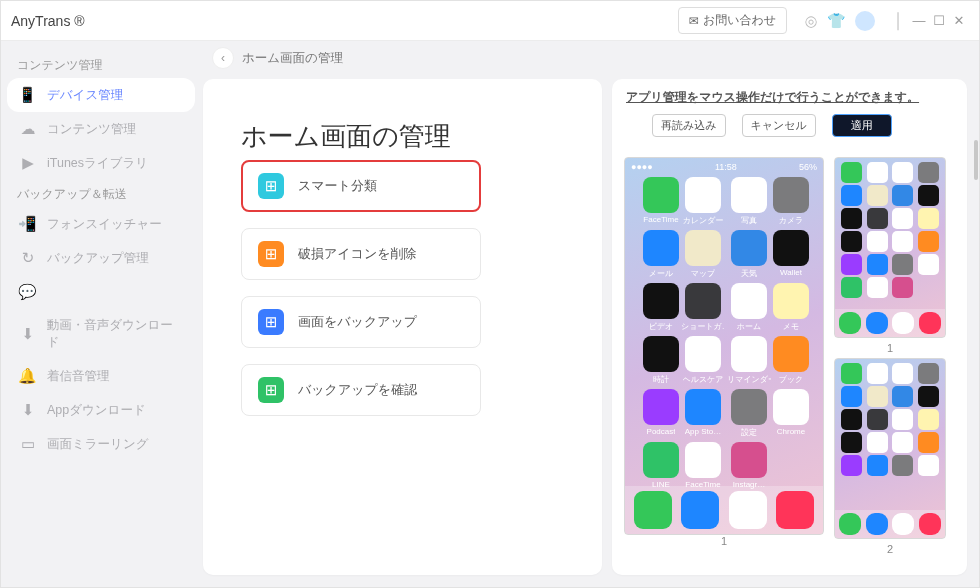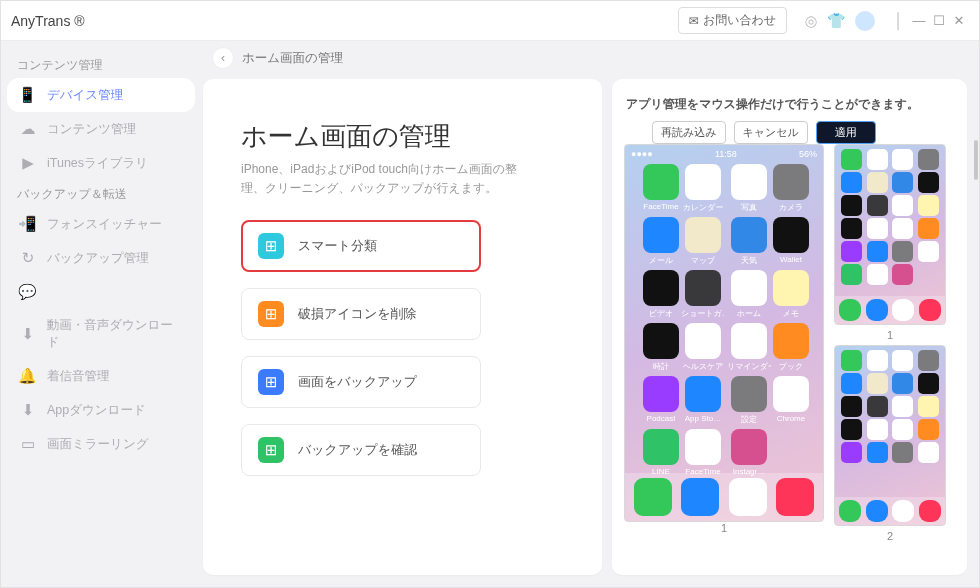--- a/index.html
+++ b/index.html
@@ -26,22 +26,22 @@
   .subtitle { font-size: 12px; color: #999; line-height: 1.6; margin-bottom: 22px; max-width: 300px;}
   .option { display:flex; align-items:center; gap:14px; border:1px solid #e8e8e8; border-radius:8px; padding: 12px 16px; margin-bottom: 16px; font-size: 13px; color:#555; cursor:pointer; width: 240px;}
   .option.highlight { border-color:#e43c3c; border-width:2px; padding:11px 15px;}
   .opt-ico { width:26px; height:26px; border-radius:6px; display:flex; align-items:center; justify-content:center; color:#fff; font-size:15px;}
   .ico-cyan { background:#2fc9df;}
   .ico-orange { background:#ff8b21;}
   .ico-blue { background:#3a7bff;}
   .ico-green { background:#2fc267;}
 
   .panel-right { width:355px; background:#fff; border-radius:10px; margin-top:28px; padding: 10px 12px 8px; box-shadow: 0 1px 2px rgba(0,0,0,0.03);}
-  .hint { font-size:12px; color:#555; font-weight:600; margin:7px 0 8px 2px;}
-  .action-row { display:flex; gap:8px; margin-bottom:0;padding-left:28px;}
+  .hint { font-size:12px; color:#555; font-weight:600; margin:0 0 8px 2px;text-decoration:underline;}
+  .action-row { display:flex; gap:16px; margin-bottom:20px;padding-left:28px;}
   .small-btn { border:1px solid #ccc; border-radius:4px; font-size:11px; padding:3px 8px; background:#fff; color:#555; cursor:pointer;}
   .small-btn.primary { background:#0f172a; border-color:#4fa3ff; color:#fff; padding:3px 18px;}
   .preview-row { display:flex; gap:10px; height: 398px;}
   .phone { border:1px solid #d8d8d8; border-radius:4px; background: linear-gradient(160deg,#b4d1f0,#d4b9e2 50%,#efc5d4); position:relative; overflow:hidden;}
   .phone.big { width: 200px; height: 378px;}
   .side-col { width: 112px; display:flex; flex-direction:column; gap:4px;}
   .phone.small { width:112px; height:184px;}
   .page-num { text-align:center; font-size:11px; color:#888;}
   .status { display:flex; justify-content:space-between; color:#fff; font-size:9px; padding:4px 6px 0;}
   .grid { display:grid; grid-template-columns:repeat(4,1fr); gap:4px 2px; padding:5px 18px 2px; }
@@ -121,21 +121,20 @@
     </div>
 
   <div class="crumbbar">
     <div class="back-circle">‹</div>
     <span>ホーム画面の管理</span>
   </div>
 
   <div class="main">
     <div class="panel-left">
       <div class="title-h1">ホーム画面の管理</div>
-      <div class="subtitle">iPhone、iPadおよびiPod touch向けホーム画面の整理、クリーニング、バックアップが行えます。</div>
       <div id="options">
           <div class="option highlight">
             <div class="opt-ico ico-cyan">⊞</div>
             <span>スマート分類</span>
           </div>
           <div class="option">
             <div class="opt-ico ico-orange">⊞</div>
             <span>破損アイコンを削除</span>
           </div>
           <div class="option">

